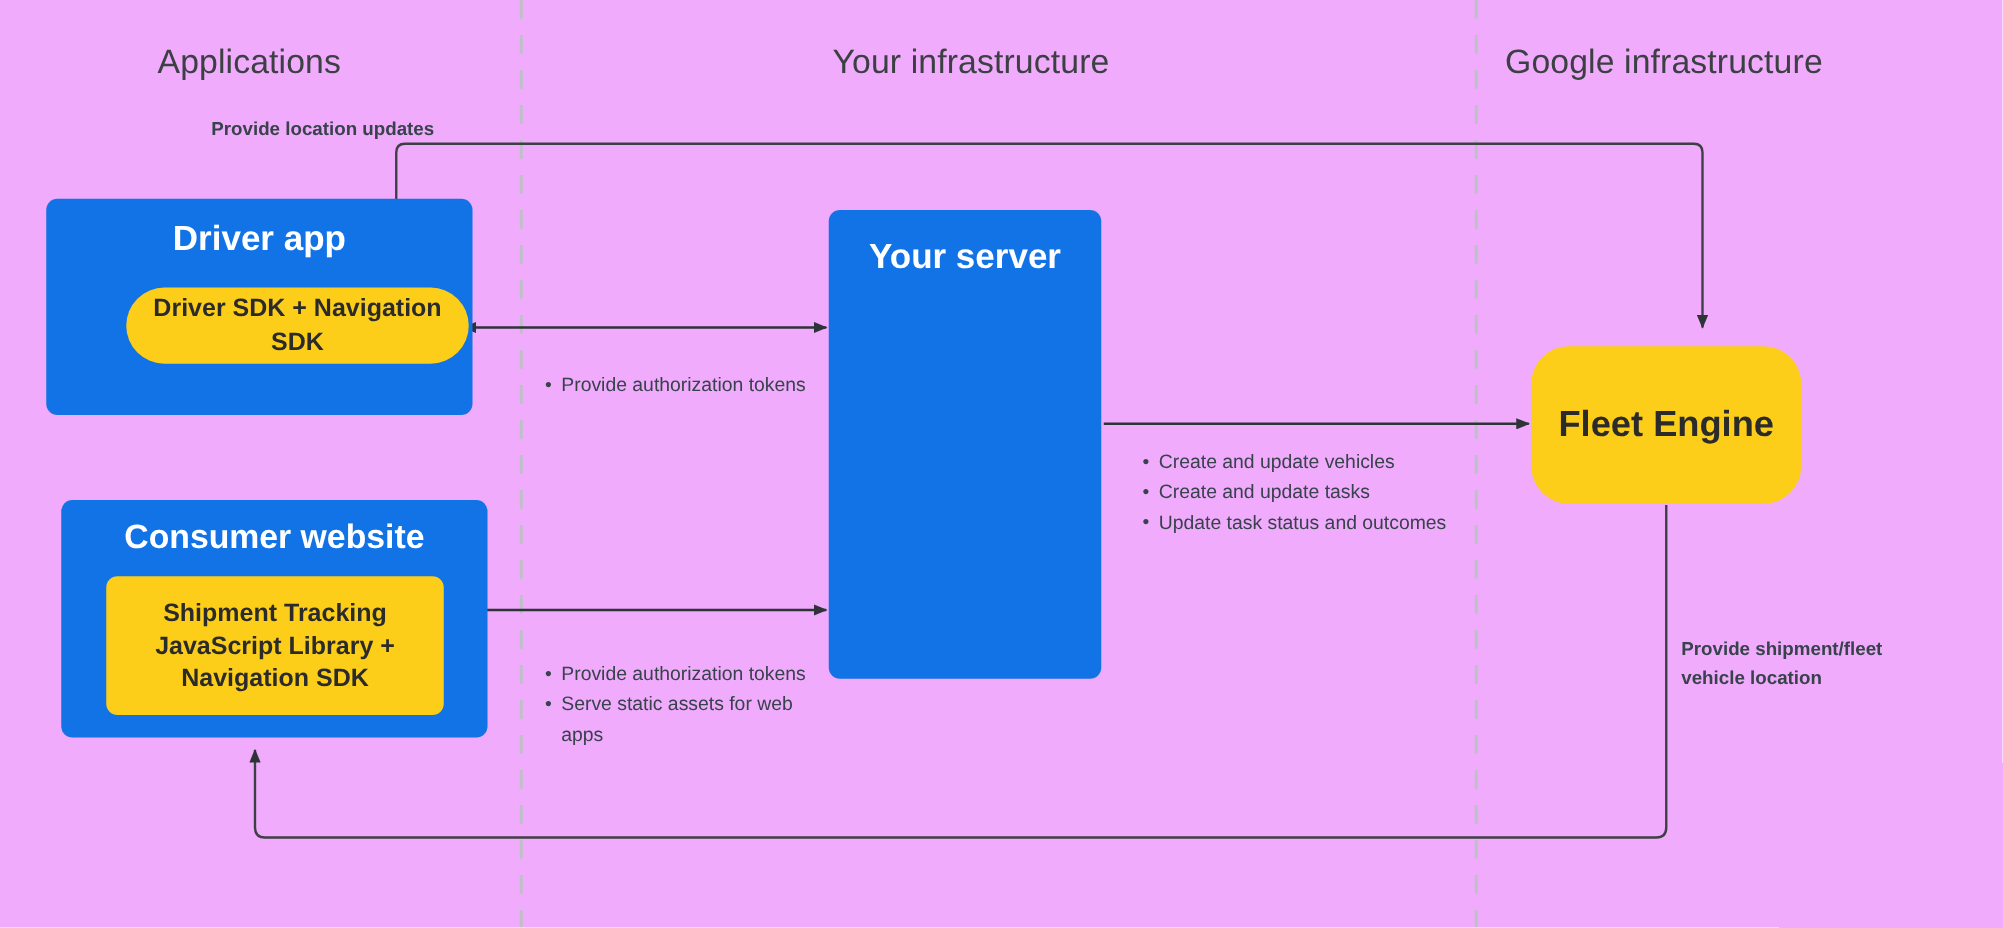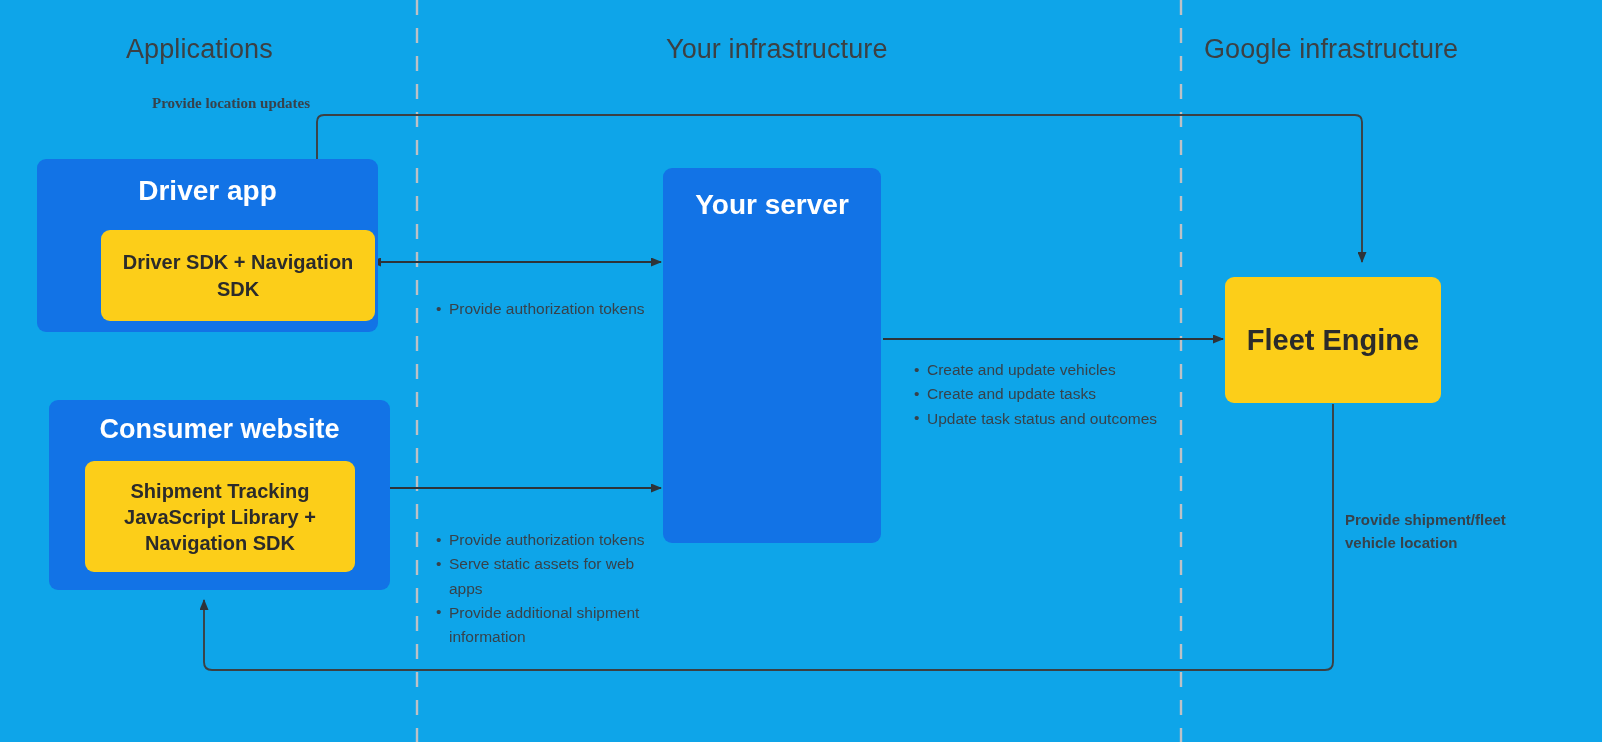--- a/index.html
+++ b/index.html
@@ -9,21 +9,21 @@
     background: #ffffff;
   }
   body {
     font-family: "Liberation Sans", sans-serif;
     -webkit-font-smoothing: antialiased;
   }
   #diagram {
     position: relative;
     width: 1602px;
     height: 742px;
-    background: #0ea5e9;
+    background: #f0abfc;
     overflow: hidden;
   }
   #edges {
     position: absolute;
     left: 0;
     top: 0;
     width: 1602px;
     height: 742px;
     pointer-events: none;
   }
@@ -61,22 +61,22 @@
     white-space: nowrap;
   }
   .node-title.dark { color: #2B2B2B; }
 
   
   #node-driver-app {
     left: 37px; top: 159px; width: 341px; height: 173px;
   }
   #node-driver-app .node-title { top: 16px; font-size: 28px; }
   #node-driver-sdk {
-    left: 64px; top: 71px; width: 274px; height: 91px;
-    display: flex; align-items: center; justify-content: center;
+    left: 64px; top: 71px; width: 274px; height: 61px;
+    display: flex; align-items: center; justify-content: center; border-radius: 32px;
   }
   #node-driver-sdk .sdk-label {
     text-align: center; font-size: 20px; font-weight: 700;
     color: #2B2B2B; line-height: 1.32;
   }
 
   
   #node-consumer-website {
     left: 37px; top: 400px; width: 341px; height: 190px; margin-left: 12px;
   }
@@ -92,37 +92,37 @@
 
   
   #node-your-server {
     left: 663px; top: 168px; width: 218px; height: 375px;
   }
   #node-your-server .node-title { top: 21px; font-size: 28px; }
 
   
   #node-fleet-engine {
     left: 1225px; top: 277px; width: 216px; height: 126px;
-    display: flex; align-items: center; justify-content: center;
+    display: flex; align-items: center; justify-content: center; border-radius: 30px;
   }
   #node-fleet-engine .node-title {
     position: static; font-size: 29px; color: #2B2B2B;
   }
 
   
   .edge-label {
     position: absolute;
     font-family: "Liberation Sans", sans-serif;
     font-size: 15px;
     font-weight: 700;
     color: #37424B;
     line-height: 1.55;
     white-space: pre-line;
   }
-  #label-location-updates { left: 152px; top: 92px; font-family: Liberation Serif, serif; }
+  #label-location-updates { left: 169px; top: 92px; }
   #label-shipment-location { left: 1345px; top: 508px; width: 230px; }
 
   .bullet-list {
     position: absolute;
     margin: 18px;
     padding: 0;
     list-style: none;
     font-family: "Liberation Sans", sans-serif;
     font-size: 15.5px;
     font-weight: 400;
@@ -207,21 +207,20 @@
   <div class="edge-label" id="label-shipment-location">Provide shipment/fleet
 vehicle location</div>
 
   <ul class="bullet-list" id="bullets-driver-server">
       <li>Provide authorization tokens</li>
     </ul>
 
   <ul class="bullet-list" id="bullets-consumer-server">
       <li>Provide authorization tokens</li>
       <li>Serve static assets for web apps</li>
-      <li>Provide additional shipment information</li>
     </ul>
 
   <ul class="bullet-list" id="bullets-server-fleet">
       <li>Create and update vehicles</li>
       <li>Create and update tasks</li>
       <li>Update task status and outcomes</li>
     </ul>
 
 </div>
 

